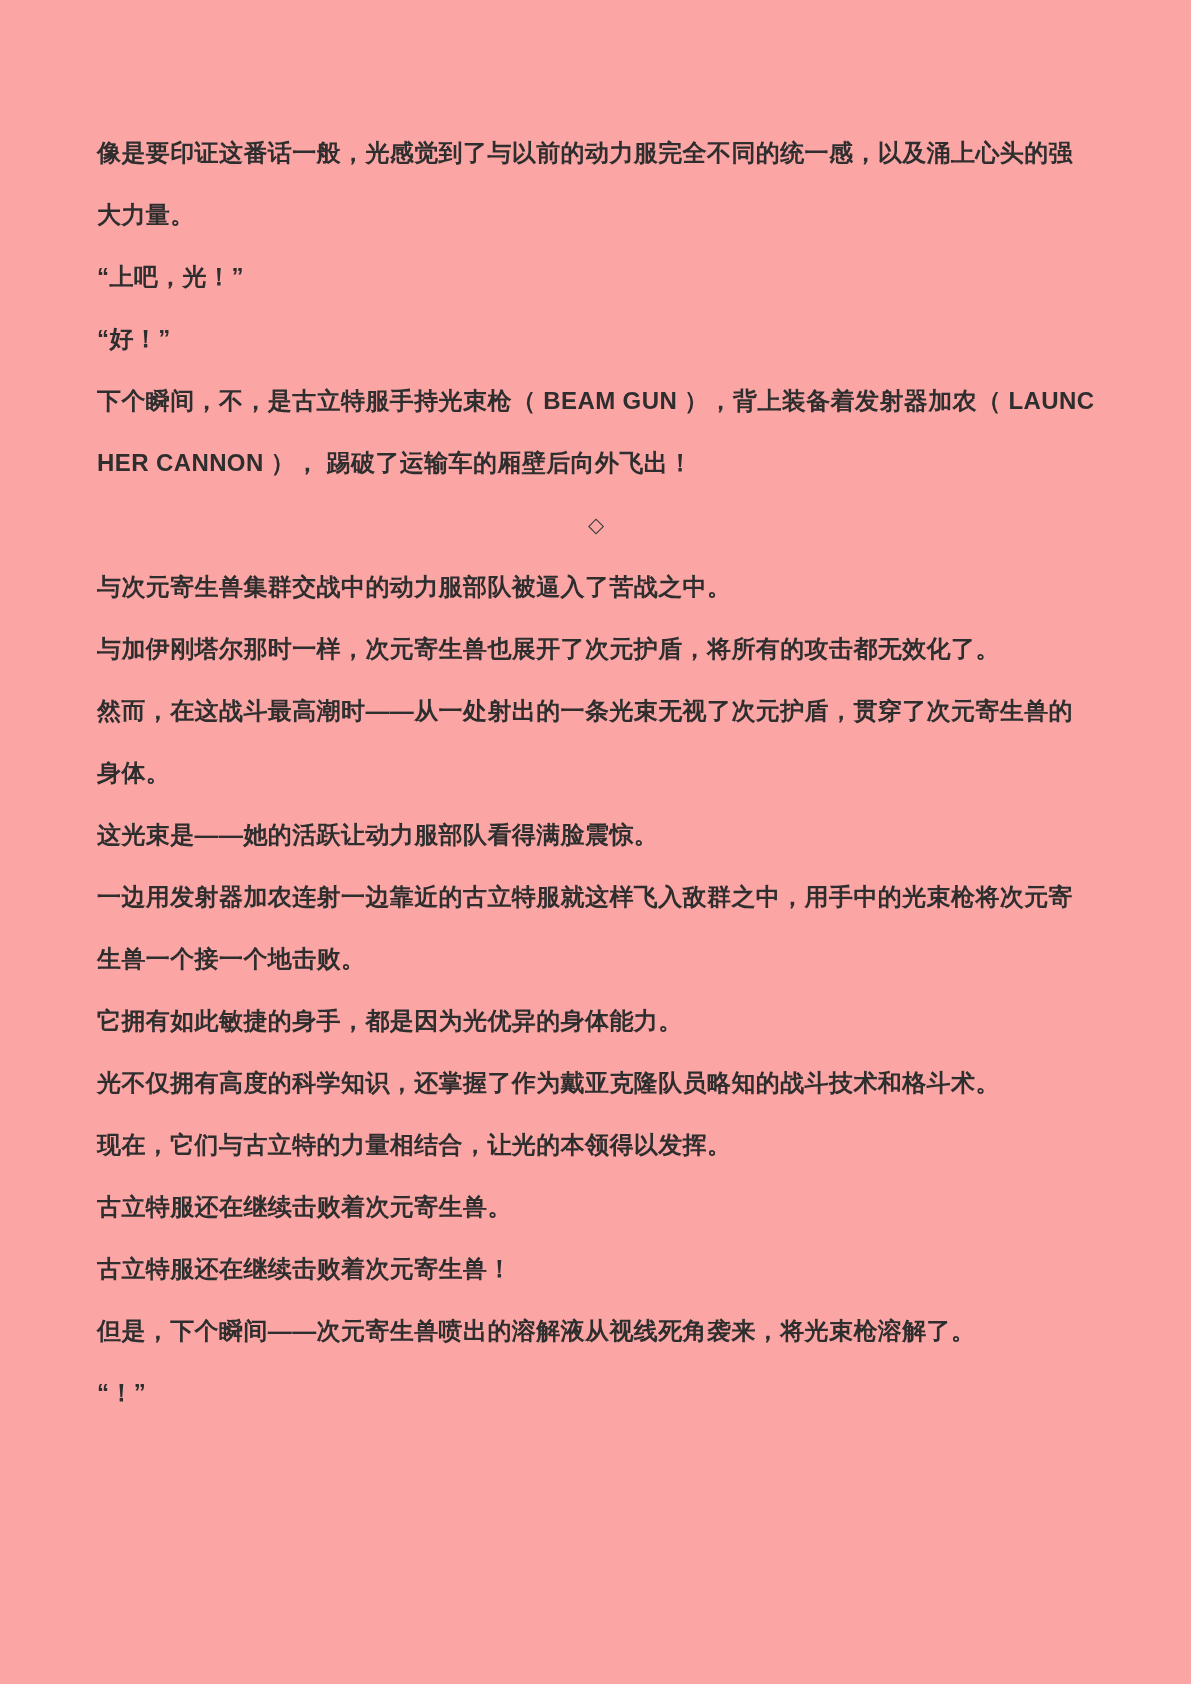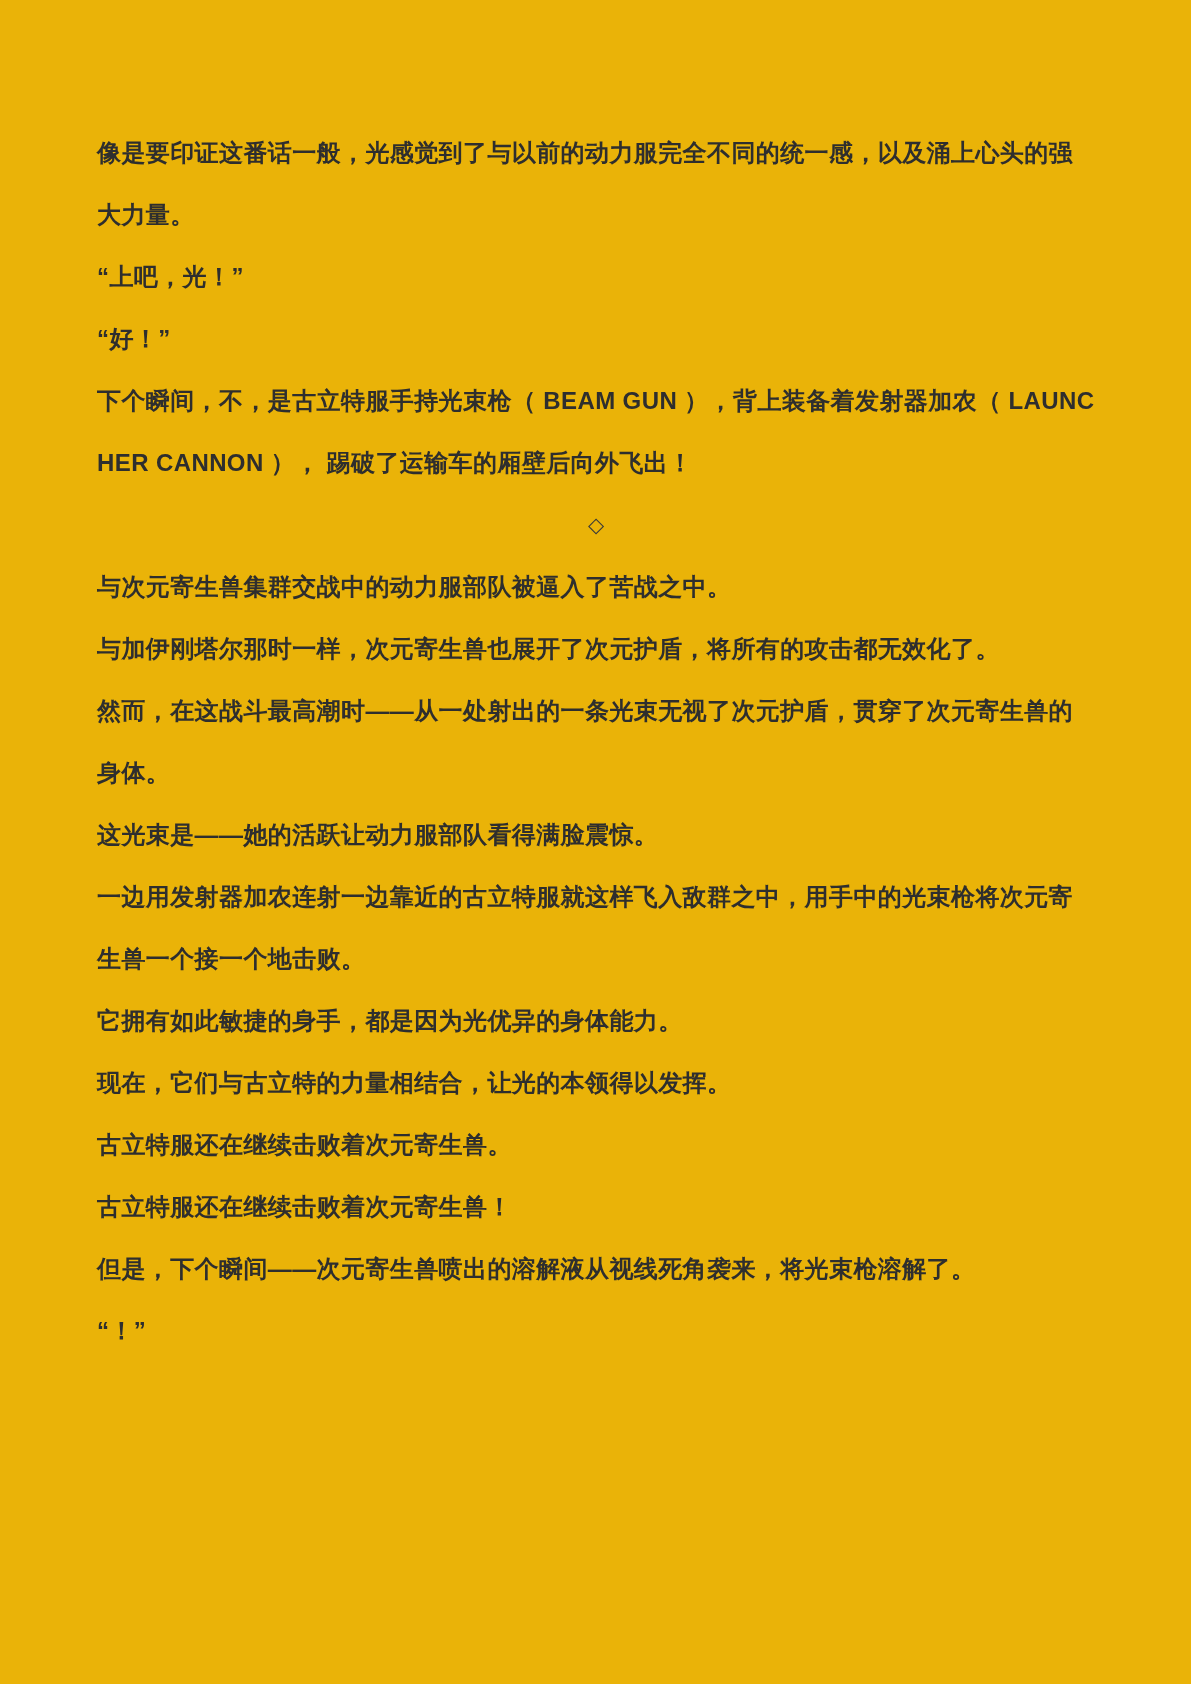--- a/index.html
+++ b/index.html
@@ -11,21 +11,21 @@
     width: 1191px;
     height: 1684px;
     font-family: "Liberation Sans", "DejaVu Sans", sans-serif;
     overflow: hidden;
   }
   .page {
     box-sizing: border-box;
     width: 1191px;
     height: 1684px;
     padding: 122px 96px 0 97px;
-    background: #eab308;
+    background: #fca5a5;
   }
   .para {
     margin: 0;
     font-size: 24px;
     font-weight: 700;
     line-height: 62px;
     color: #2e2e2e;
     letter-spacing: 0.4px;
     text-align: left;
     word-break: break-all;
@@ -51,19 +51,20 @@
       <div class="para dialogue">“上吧，光！”</div>
       <div class="para dialogue">“好！”</div>
       <div class="para">下个瞬间，不，是古立特服手持光束枪（ BEAM GUN ），背上装备着发射器加农（ LAUNCHER CANNON ）， 踢破了运输车的厢壁后向外飞出！</div>
       <div class="para divider">◇</div>
       <div class="para">与次元寄生兽集群交战中的动力服部队被逼入了苦战之中。</div>
       <div class="para">与加伊刚塔尔那时一样，次元寄生兽也展开了次元护盾，将所有的攻击都无效化了。</div>
       <div class="para">然而，在这战斗最高潮时——从一处射出的一条光束无视了次元护盾，贯穿了次元寄生兽的身体。</div>
       <div class="para">这光束是——她的活跃让动力服部队看得满脸震惊。</div>
       <div class="para">一边用发射器加农连射一边靠近的古立特服就这样飞入敌群之中，用手中的光束枪将次元寄生兽一个接一个地击败。</div>
       <div class="para">它拥有如此敏捷的身手，都是因为光优异的身体能力。</div>
+      <div class="para">光不仅拥有高度的科学知识，还掌握了作为戴亚克隆队员略知的战斗技术和格斗术。</div>
       <div class="para">现在，它们与古立特的力量相结合，让光的本领得以发挥。</div>
       <div class="para">古立特服还在继续击败着次元寄生兽。</div>
       <div class="para">古立特服还在继续击败着次元寄生兽！</div>
       <div class="para">但是，下个瞬间——次元寄生兽喷出的溶解液从视线死角袭来，将光束枪溶解了。</div>
       <div class="para dialogue">“！”</div>
     </div>
 </div>
 
 </body></html>

